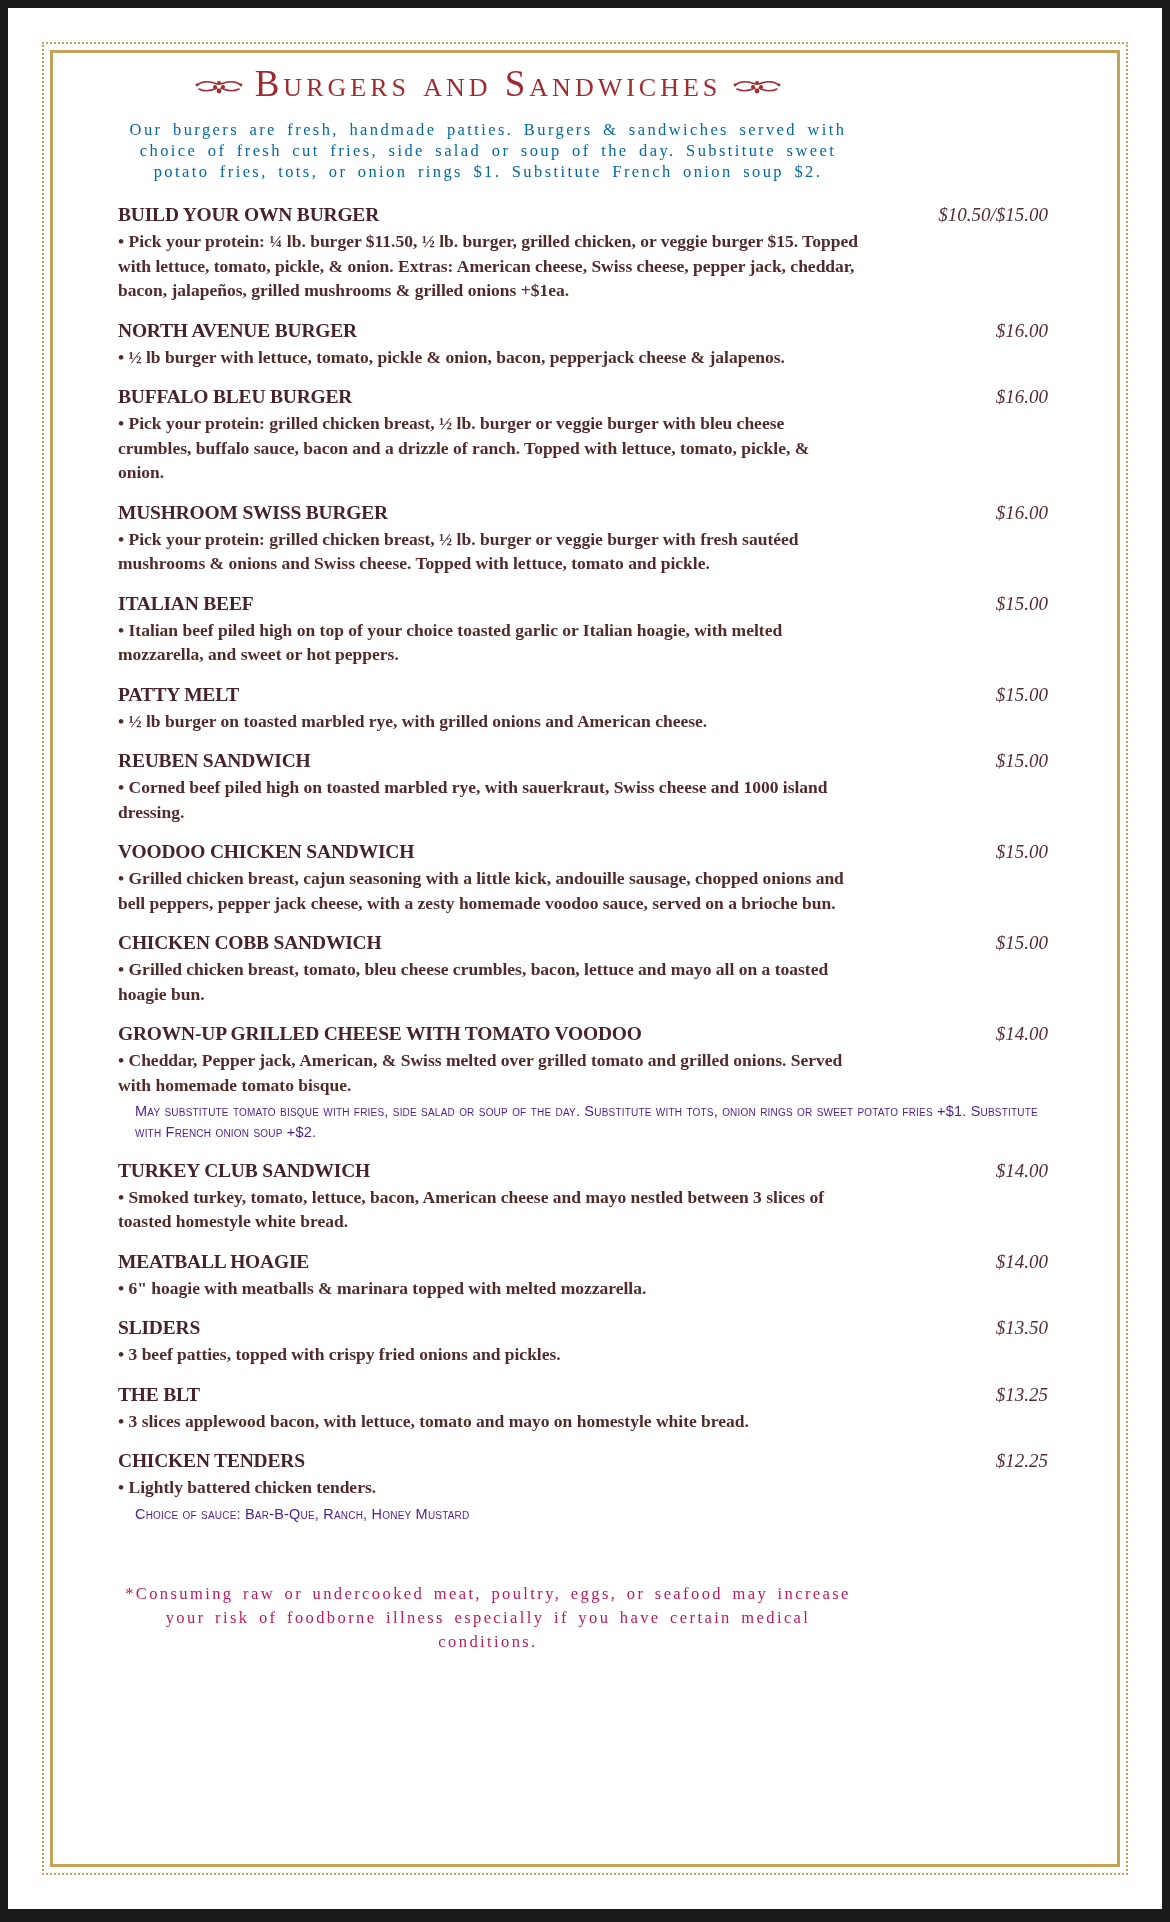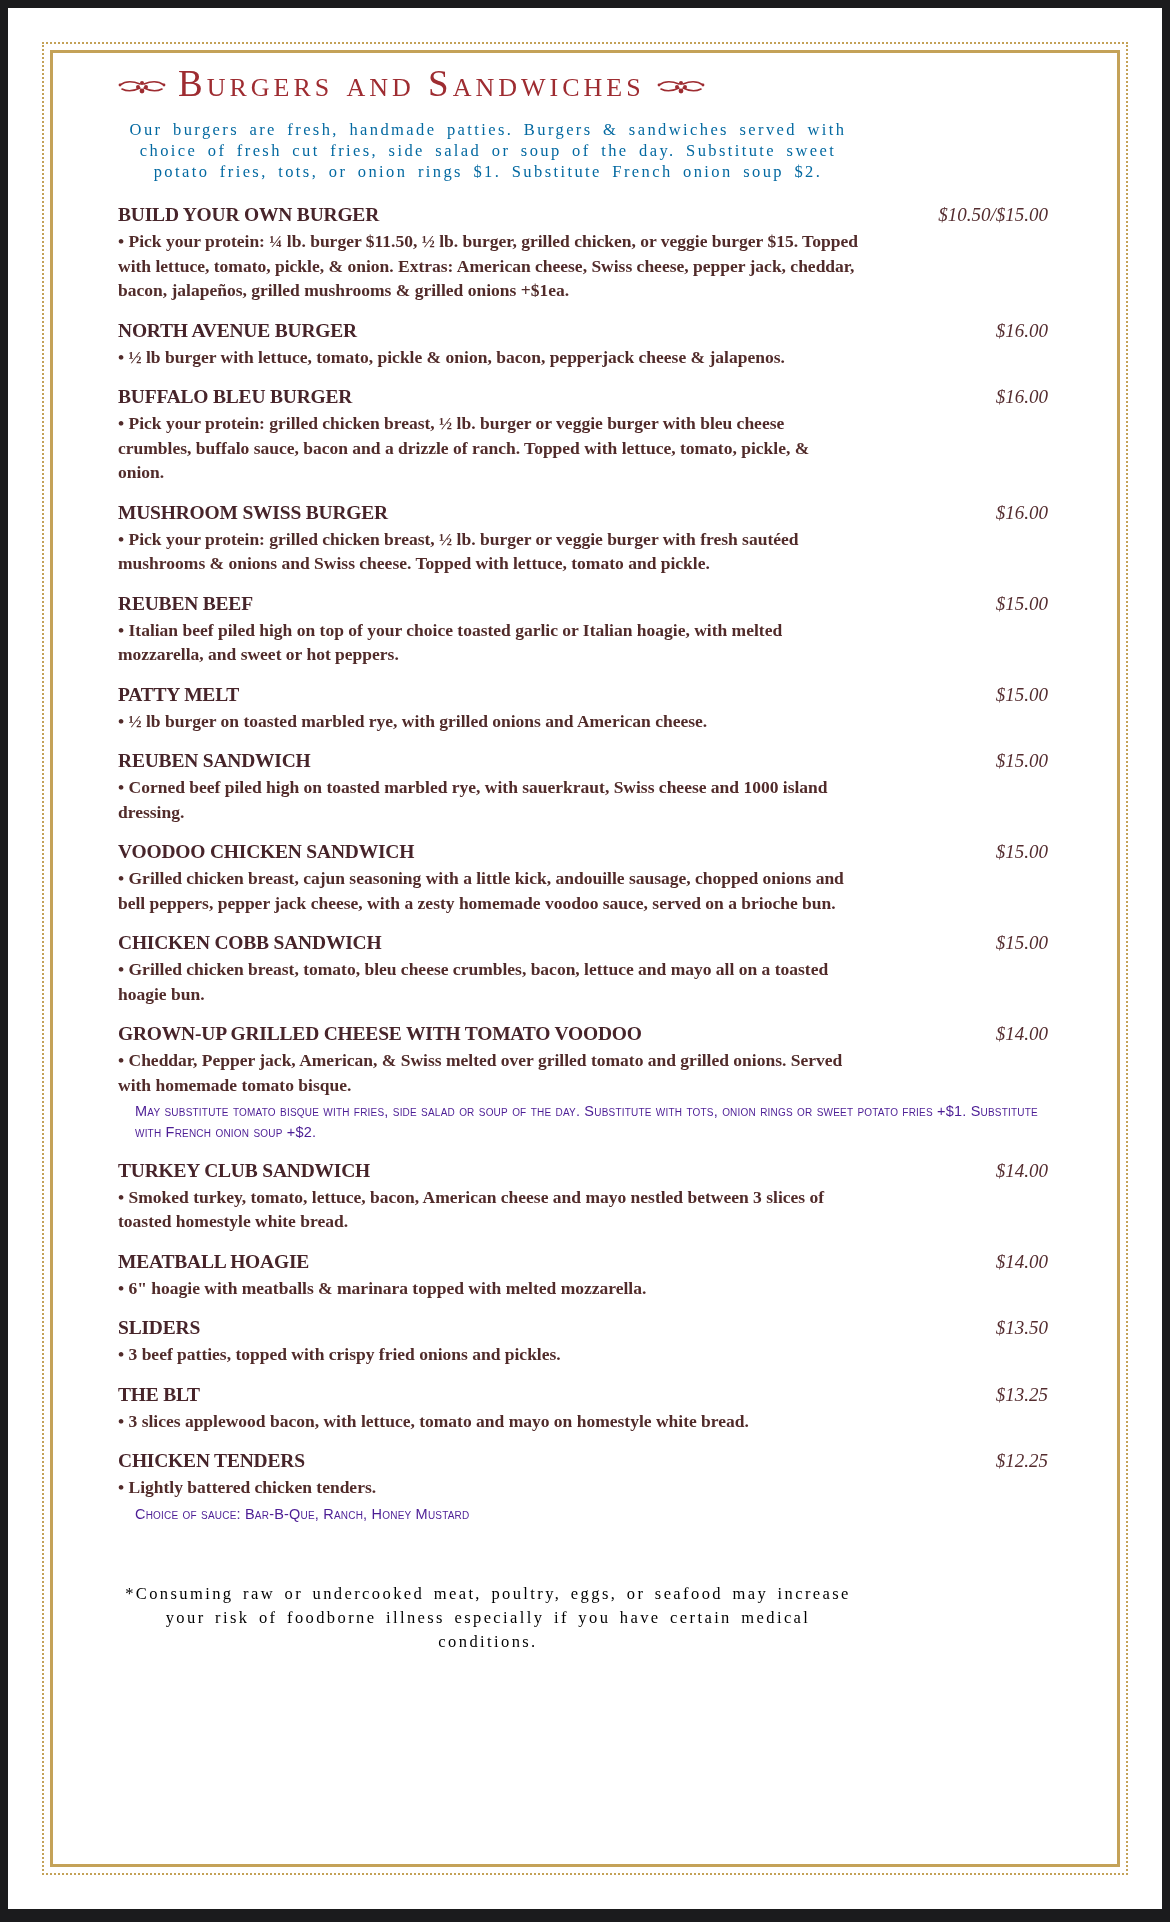--- a/index.html
+++ b/index.html
@@ -22,21 +22,21 @@
   .border-solid {
     position:absolute; inset:42px;
     border:3px solid #c4a258;
     pointer-events:none;
   }
   .content {
     position:absolute; left:110px; right:114px; top:54px;
   }
   .title-row {
     width:740px; margin:0;
-    display:flex; align-items:center; gap:12px;
+    display:flex; justify-content:center; align-items:center; gap:12px;
   }
   .title-text {
     font-variant:small-caps;
     font-weight:400;
     font-size:37px;
     letter-spacing:4px;
     color:#9e2c31;
     white-space:nowrap;
   }
   .ornament { display:inline-flex; margin-top:6px; }
@@ -88,21 +88,21 @@
     color:#4c1d95;
   }
   .footer {
     width:740px;
     margin:58px 0 0 0;
     text-align:center;
     font-size:16.5px;
     line-height:1.45;
     letter-spacing:2.4px;
     word-spacing:3px;
-    color:#000000;
+    color:#be185d;
   }
 </style>
 </head>
 <body>
 
 <div class="stage">
   <div class="page">
     <div class="border-dotted"></div>
     <div class="border-solid"></div>
     <div class="content">
@@ -181,21 +181,21 @@
     <div class="item-head">
       <span class="item-name">MUSHROOM SWISS BURGER</span>
       <span class="item-price">$16.00</span>
     </div>
     <p class="item-desc">• Pick your protein: grilled chicken breast, ½ lb. burger or veggie burger with fresh sautéed mushrooms &amp; onions and Swiss cheese. Topped with lettuce, tomato and pickle.</p>
 
   </div>
 
   <div class="item">
     <div class="item-head">
-      <span class="item-name">REUBEN BEEF</span>
+      <span class="item-name">ITALIAN BEEF</span>
       <span class="item-price">$15.00</span>
     </div>
     <p class="item-desc">• Italian beef piled high on top of your choice toasted garlic or Italian hoagie, with melted mozzarella, and sweet or hot peppers.</p>
 
   </div>
 
   <div class="item">
     <div class="item-head">
       <span class="item-name">PATTY MELT</span>
       <span class="item-price">$15.00</span>

